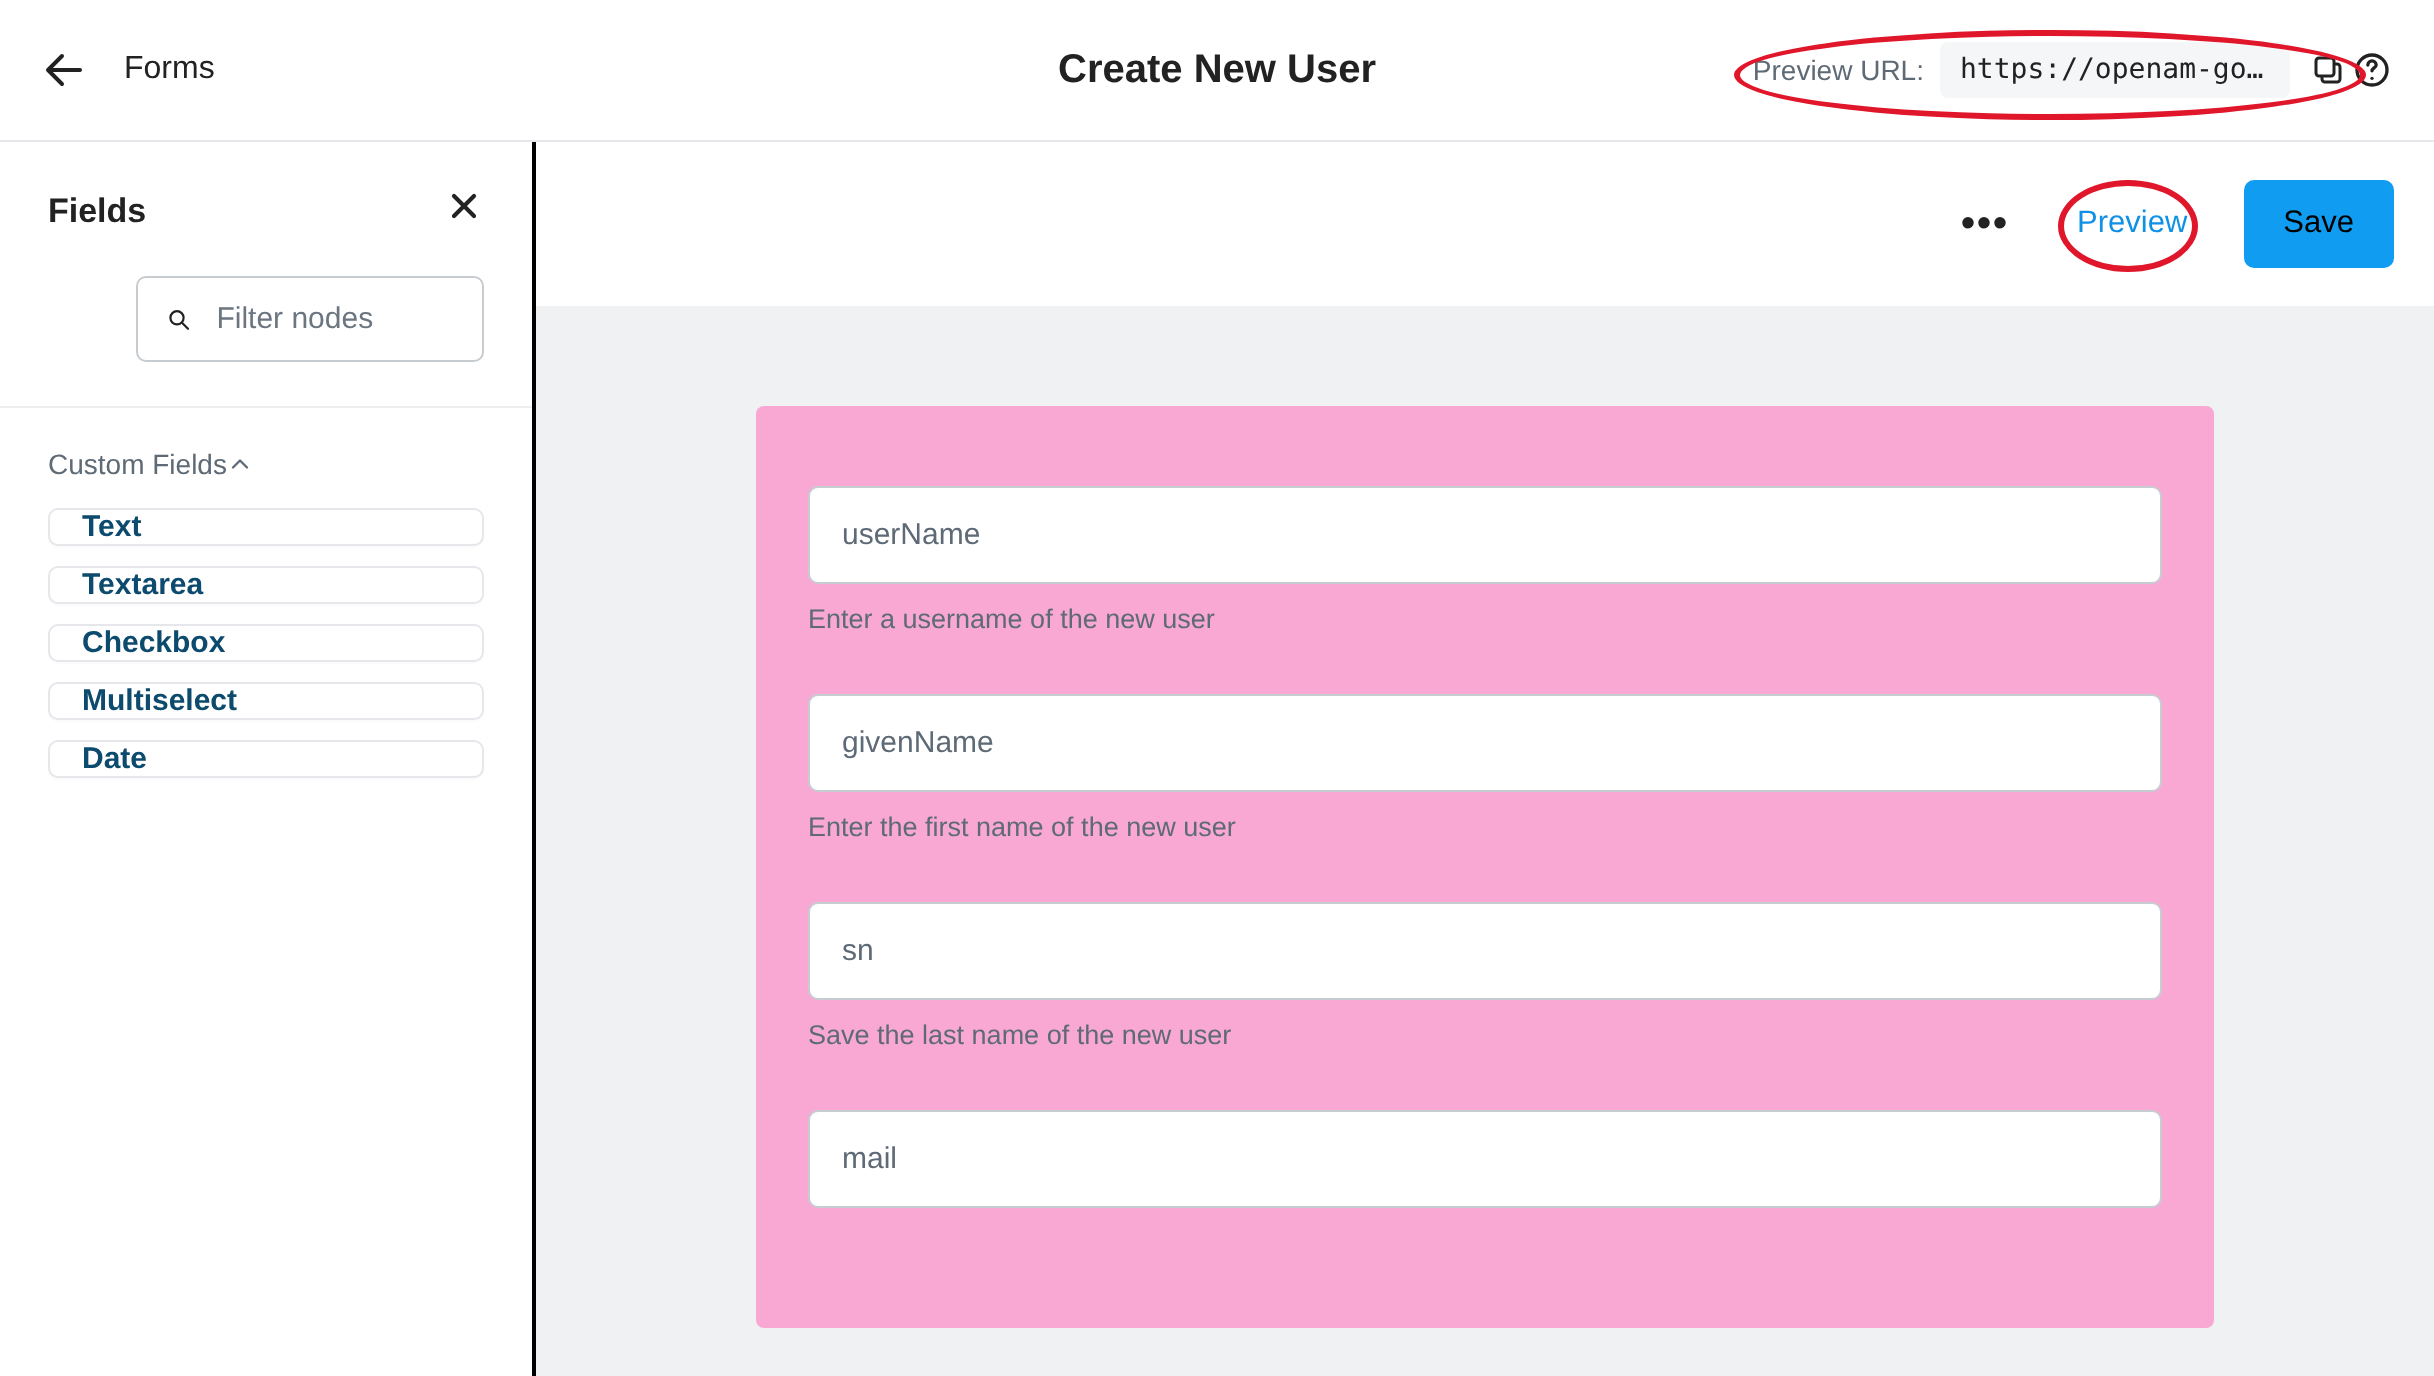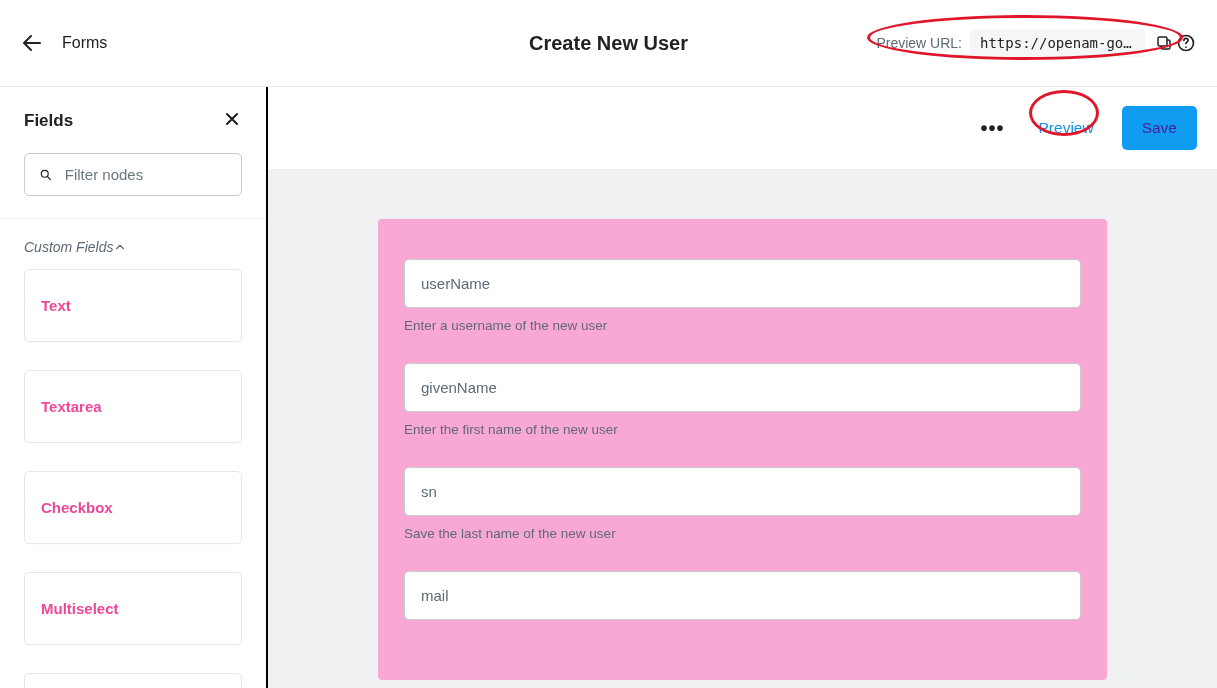--- a/index.html
+++ b/index.html
@@ -1,21 +1,21 @@
 <!DOCTYPE html>
 <html><head>
 <meta charset="utf-8">
 <style>
   * { box-sizing: border-box; margin: 0; padding: 0; }
   html, body { font-family: -apple-system, BlinkMacSystemFont, "Helvetica Neue", Arial, sans-serif; height: 100%; }
   body { width: 1217px; height: 688px; overflow: hidden; background: #fff; position: relative; }
 
   
   .topbar {
-    height: 87px;
+    height: 71px;
     border-bottom: 1px solid #e5e7eb;
     display: flex;
     align-items: center;
     padding: 0 20px;
     position: relative;
   }
   .topbar-left { display: flex; align-items: center; gap: 18px; }
   .topbar-title {
     position: absolute;
     left: 50%;
@@ -89,52 +89,52 @@
   .sidebar-header h2 { font-size: 17px; font-weight: 700; color: #222; }
   .close-x { cursor: pointer; color: #222; }
   .filter-wrap { padding: 10px 24px 22px; border-bottom: 1px solid #eceef0; }
   .filter-box {
     display: flex;
     align-items: center;
     gap: 12px;
     border: 1px solid #c7ccd1;
     border-radius: 5px;
     padding: 12px 14px;
+    margin-left: 44px;
   }
   .filter-box input {
     border: none;
     outline: none;
     font-size: 15px;
     color: #222;
     width: 100%;
   }
   .filter-box input::placeholder { color: #6b7681; }
 
   .section {
     padding: 20px 24px 10px;
   }
   .section-head {
     display: flex;
     justify-content: flex-start;
     align-items: center;
     cursor: pointer;
     margin-bottom: 14px;
-    font-style: italic;
   }
   .section-head span { font-size: 14px; color: #5e6a75; }
   .chev { color: #5e6a75; }
 
   .field-card {
     border: 1px solid #e5e7eb;
     border-radius: 5px;
-    padding: 27px 16px;
-    margin-bottom: 28px;
+    padding: 0 16px;
+    margin-bottom: 10px;
     font-size: 15px;
     font-weight: 700;
-    color: #ec4899;
+    color: #0c4a6e;
     cursor: grab;
     background: #fff;
     box-shadow: 0 1px 1px rgba(0,0,0,0.02);
   }
 
   
   .content { flex: 1; display: flex; flex-direction: column; }
   .content-toolbar {
     height: 82px;
     display: flex;
@@ -156,21 +156,21 @@
   .btn {
     height: 44px;
     padding: 0 20px;
     border-radius: 5px;
     font-size: 15.5px;
     display: flex; align-items: center; justify-content: center;
     cursor: pointer;
     border: none;
   }
   .btn-preview { background: #fff; color: #1091e5; text-align: center; }
-  .btn-save { background: #109cf1; color: #4c1d95; }
+  .btn-save { background: #109cf1; color: #000000; }
 
   .canvas {
     flex: 1;
     background: #eff1f3;
     padding: 50px 110px;
     overflow: auto;
   }
   .form-card {
     background: #f9a8d4;
     border-radius: 4px;

